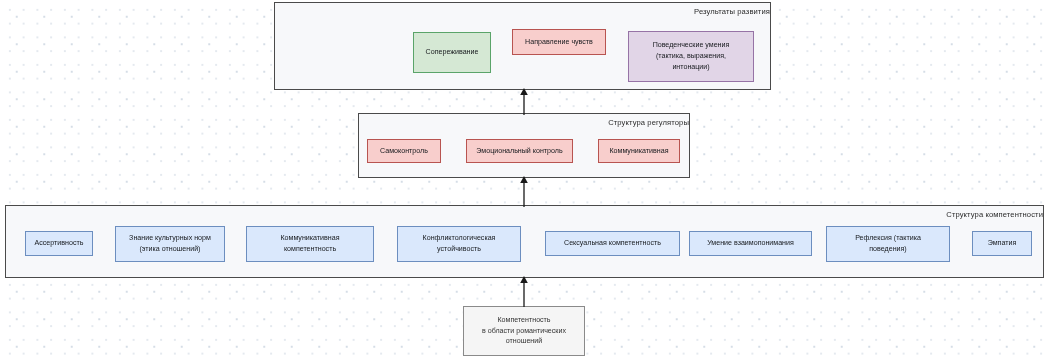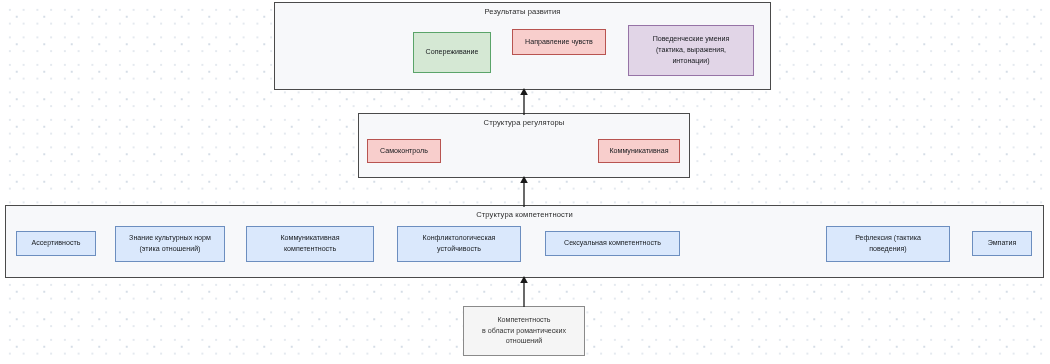--- a/index.html
+++ b/index.html
@@ -29,21 +29,21 @@
     position: absolute;
     box-sizing: border-box;
     background: #f7f8fa;
     border: 1.6px solid #4a4a4a;
   }
   .group-title {
     position: absolute;
     top: 4px;
     left: 0;
     right: 0;
-    text-align: center;
+    text-align: right;
     font-size: 7.6px;
     color: #2b2b2b;
     letter-spacing: 0.1px;
     white-space: nowrap;
   }
 
   
   .node {
     position: absolute;
     box-sizing: border-box;
@@ -94,50 +94,52 @@
 <div id="canvas">
 
   <div class="group" style="left:274px; top:2px; width:497px; height:88px;">
     <div class="group-title">Результаты развития</div>
 
 
     <div class="node n-green" style="left:138px; top:29px; width:78px; height:41px;">Сопереживание</div>
 
     <div class="node n-red" style="left:237px; top:26px; width:94px; height:26px;">Направление чувств</div>
 
-    <div class="node n-purple" style="left:353px; top:22px; width:126px; height:51px;">Поведенческие умения
+    <div class="node n-purple" style="left:353px; top:28px; width:126px; height:51px;">Поведенческие умения
 (тактика, выражения,
 интонации)</div>
   </div>
 
   <div class="group" style="left:358px; top:113px; width:332px; height:65px;">
     <div class="group-title">Структура регуляторы</div>
 
     <div class="node n-red" style="left:8px; top:25px; width:74px; height:24px;">Самоконтроль</div>
 
+    <div class="node n-red" style="left:107px; top:25px; width:107px; height:24px;">Эмоциональный контроль</div>
 
     <div class="node n-red" style="left:239px; top:25px; width:82px; height:24px;">Коммуникативная</div>
   </div>
 
   <div class="group" style="left:5px; top:205px; width:1039px; height:73px;">
     <div class="group-title">Структура компетентности</div>
 
-    <div class="node n-blue" style="left:10px; top:25px; width:80px; height:25px;">Ассертивность</div>
+    <div class="node n-blue" style="left:19px; top:25px; width:68px; height:25px;">Ассертивность</div>
 
     <div class="node n-blue" style="left:109px; top:20px; width:110px; height:36px;">Знание культурных норм
 (этика отношений)</div>
 
     <div class="node n-blue" style="left:240px; top:20px; width:128px; height:36px;">Коммуникативная
 компетентность</div>
 
     <div class="node n-blue" style="left:391px; top:20px; width:124px; height:36px;">Конфликтологическая
 устойчивость</div>
 
     <div class="node n-blue" style="left:539px; top:25px; width:135px; height:25px;">Сексуальная компетентность</div>
 
+    <div class="node n-blue" style="left:683px; top:25px; width:123px; height:25px;">Умение взаимопонимания</div>
 
     <div class="node n-blue" style="left:820px; top:20px; width:124px; height:36px;">Рефлексия (тактика
 поведения)</div>
 
     <div class="node n-blue" style="left:966px; top:25px; width:60px; height:25px;">Эмпатия</div>
   </div>
 
   <div class="node n-grey" style="left:463px; top:306px; width:122px; height:50px;">Компетентность
 в области романтических
 отношений</div>

